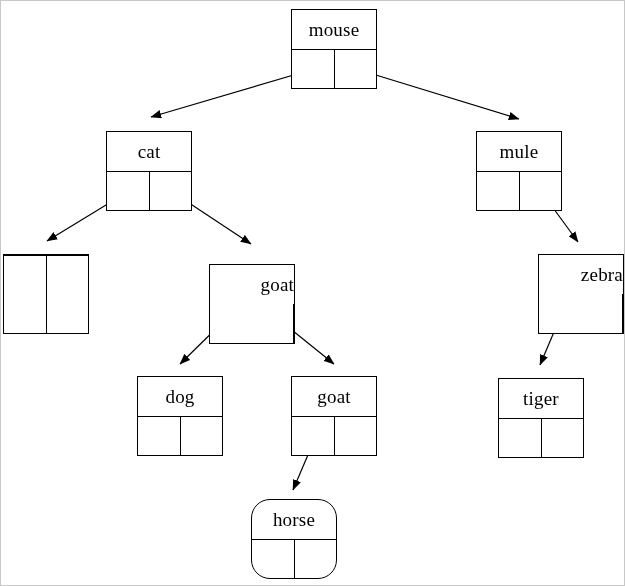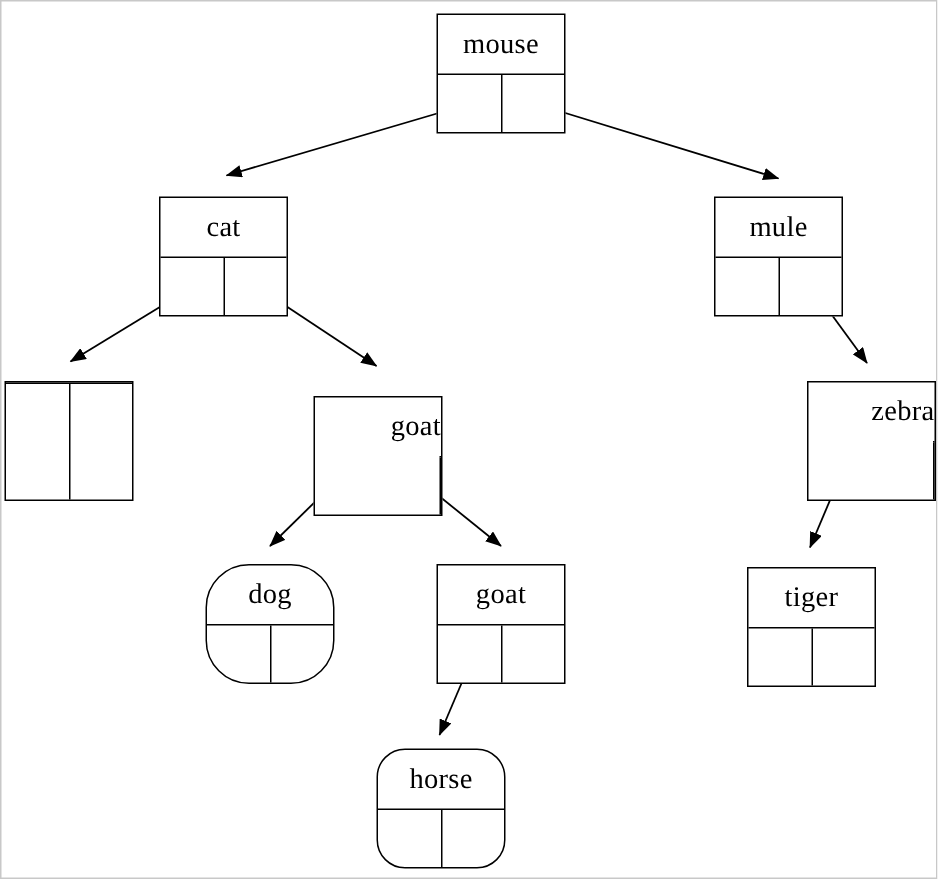--- a/index.html
+++ b/index.html
@@ -118,21 +118,21 @@
           <div class="node-cell right"></div>
         </div>
       </div>
       <div class="node" style="left: 537px; top: 253px; align-items: flex-end;">
         <div class="node-label">zebra</div>
         <div class="node-cells">
           <div class="node-cell left"></div>
           <div class="node-cell right"></div>
         </div>
       </div>
-      <div class="node" style="left: 136px; top: 375px; border-radius: 29px;">
+      <div class="node" style="left: 136px; top: 375px;">
         <div class="node-label">dog</div>
         <div class="node-cells">
           <div class="node-cell left"></div>
           <div class="node-cell right"></div>
         </div>
       </div>
       <div class="node" style="left: 290px; top: 375px;">
         <div class="node-label">goat</div>
         <div class="node-cells">
           <div class="node-cell left"></div>

